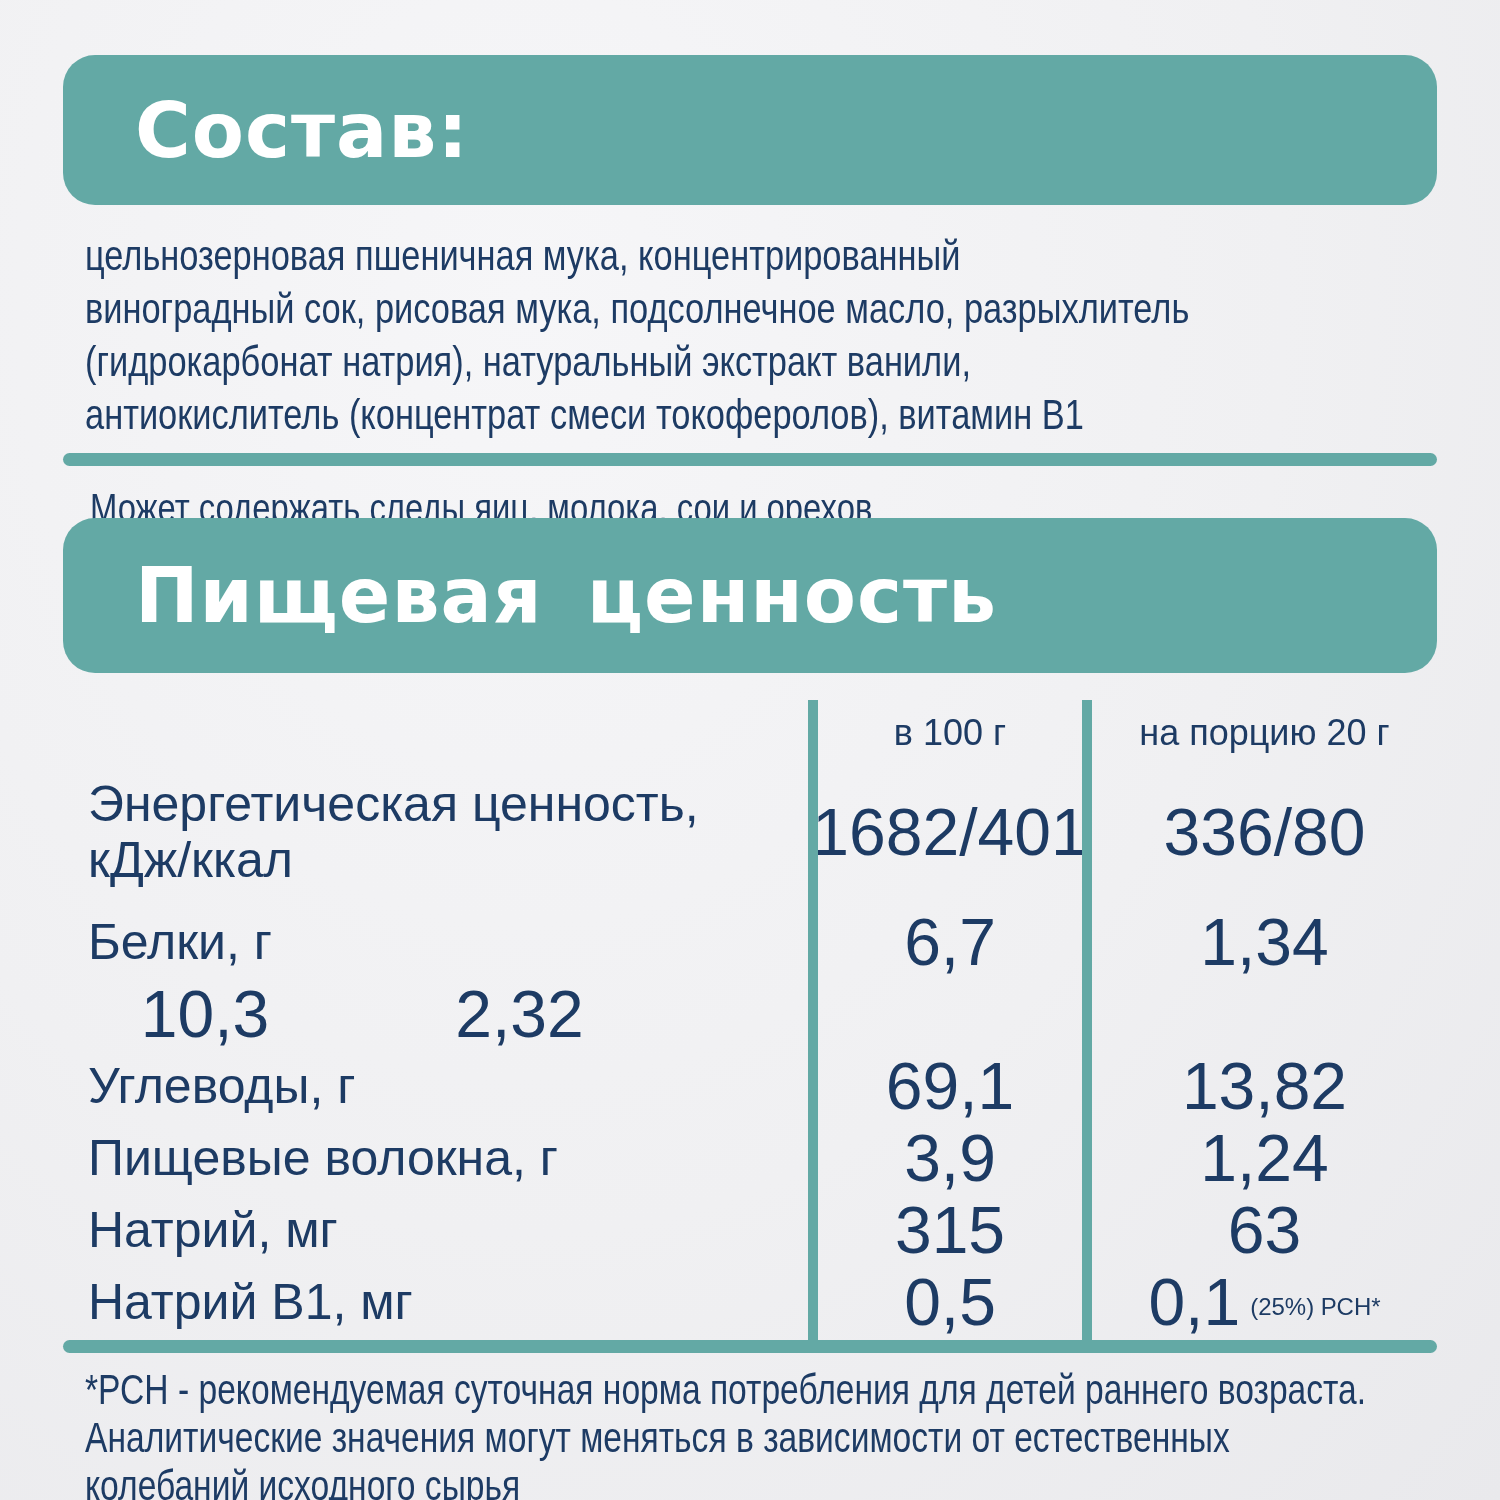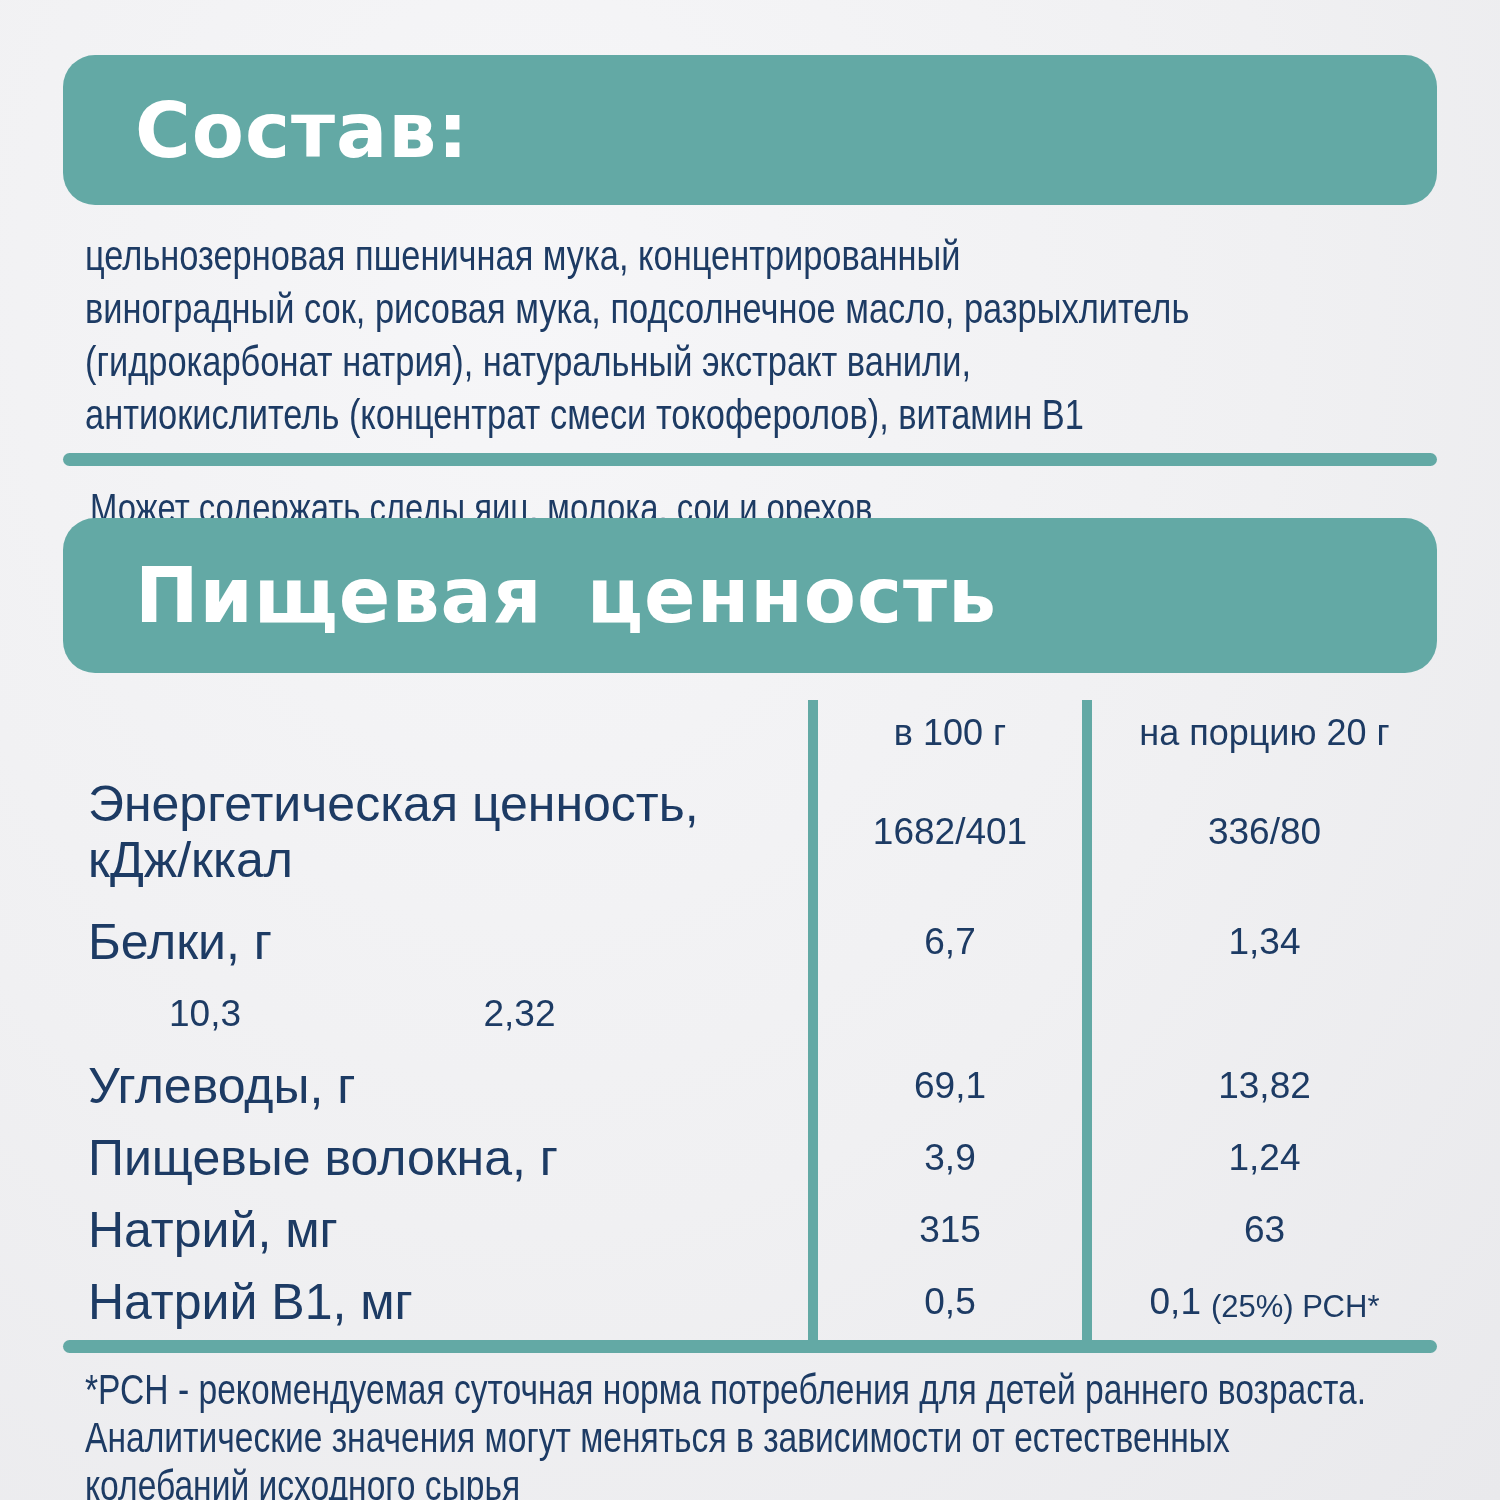--- a/index.html
+++ b/index.html
@@ -70,22 +70,22 @@
   .row-h{height:58px;}
   .row-energy{height:148px;}
   .row-std{height:72px;}
   .cell{box-sizing:border-box;display:flex;align-items:center;}
   .lblcol{width:745px;padding-left:25px;}
   .gapcol{width:10px;}
   .valcol1{width:264px;justify-content:center;text-align:center;}
   .valcol2{width:345px;justify-content:center;text-align:center;}
   .th{font-size:36px;align-items:flex-end;padding-bottom:4px;text-align:right;}
   .rowlabel{font-size:50px;line-height:1.12;}
-  .rowval{font-size:37px;}
-  .valnote{font-size:31px;margin-left:10px;align-self:center;padding-top:10px;}
+  .rowval{font-size:66px;}
+  .valnote{font-size:24px;margin-left:10px;align-self:center;padding-top:10px;}
   .val-with-note{display:flex;align-items:center;}
 
   #footnote{top:1366px;left:85px;}
   #footnote .cond-line{font-size:42px;line-height:48px;}
 </style>
 </head>
 <body>
 
 <div class="canvas">
 

